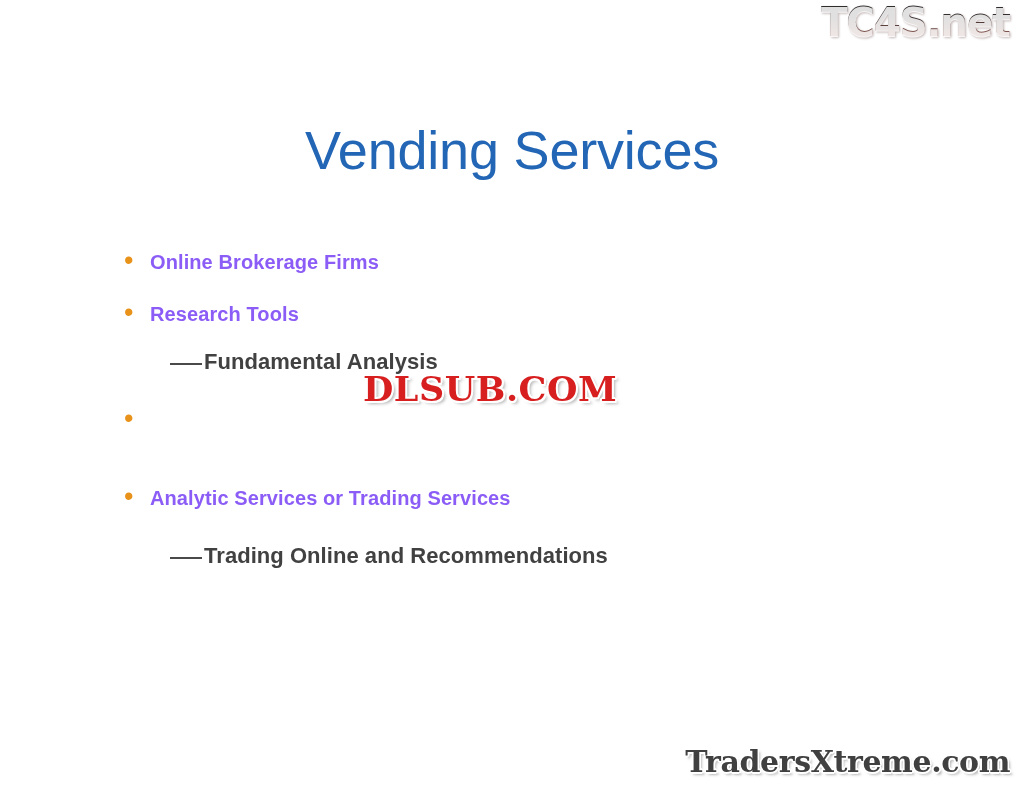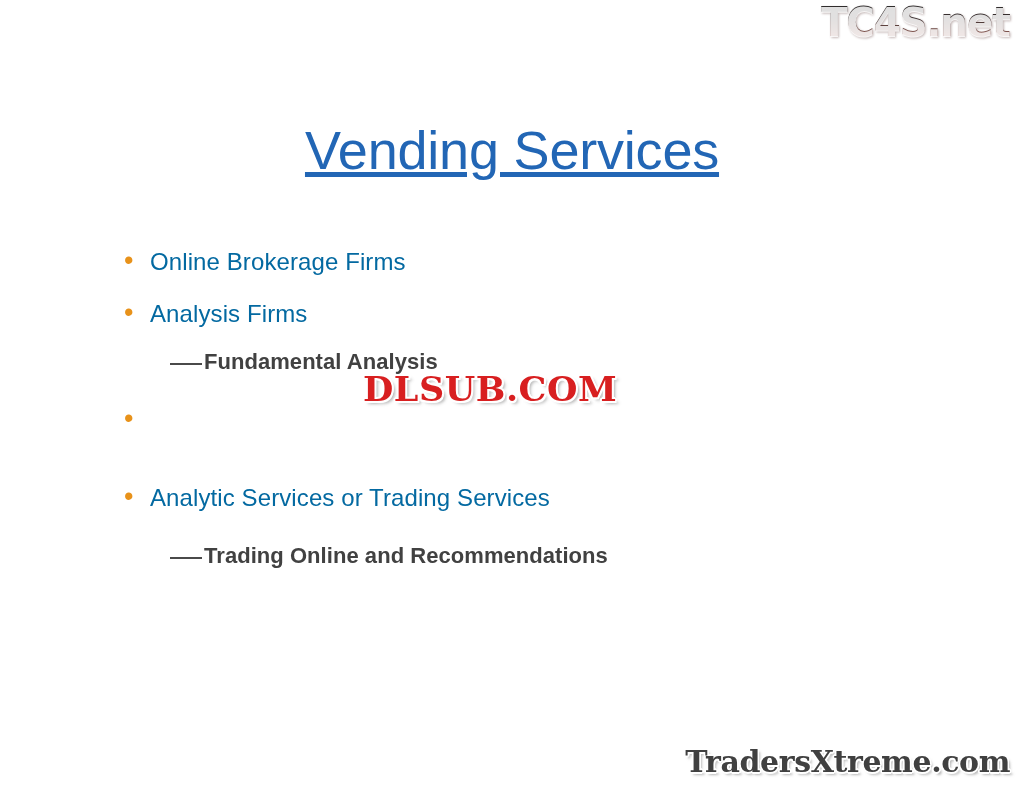--- a/index.html
+++ b/index.html
@@ -52,21 +52,20 @@
     left: 0;
     top: 122px;
     width: 1024px;
     text-align: center;
     font-family: "Liberation Sans", sans-serif;
     font-weight: normal;
     font-size: 54px;
     line-height: 1.05;
     color: #2266B5;
     letter-spacing: -0.2px;
-    text-decoration: underline;
   }
 
   
   .body-list {
     position: absolute;
     left: 118px;
     top: 236px;
     width: 820px;
   }
 
@@ -86,24 +85,24 @@
     font-size: 27px;
     line-height: 1;
     color: #E8921A;
     text-align: left;
     padding-left: 6px;
     box-sizing: border-box;
     transform: translateY(-2px);
   }
   .row.lvl1 .row-text {
     font-family: "Liberation Sans", sans-serif;
-    font-weight: normal;
-    font-size: 24px;
+    font-weight: bold;
+    font-size: 20px;
     line-height: 1.1;
-    color: #0369a1;
+    color: #8b5cf6;
     letter-spacing: 0.1px;
     white-space: nowrap;
   }
 
   
   .row.lvl2 {
     height: 44px;
     align-items: center;
     padding-left: 52px;
   }
@@ -190,21 +189,21 @@
 
   <div class="body-list">
 
     <div class="row lvl1">
       <span class="bullet-dot">•</span>
       <span class="row-text">Online Brokerage Firms</span>
     </div>
 
     <div class="row lvl1">
       <span class="bullet-dot">•</span>
-      <span class="row-text">Analysis Firms</span>
+      <span class="row-text">Research Tools</span>
     </div>
 
     <div class="row lvl2">
       <span class="dash-mark"></span>
       <span class="row-text">Fundamental Analysis</span>
     </div>
 
     <div class="gap-sm"></div>
 
     <div class="row lvl1">

